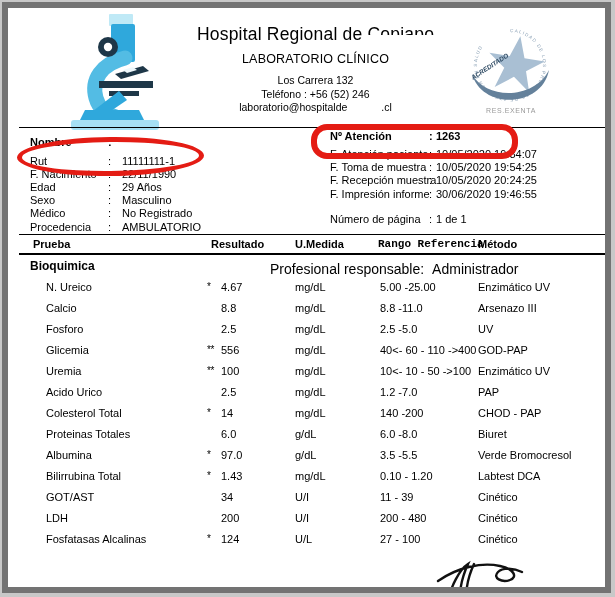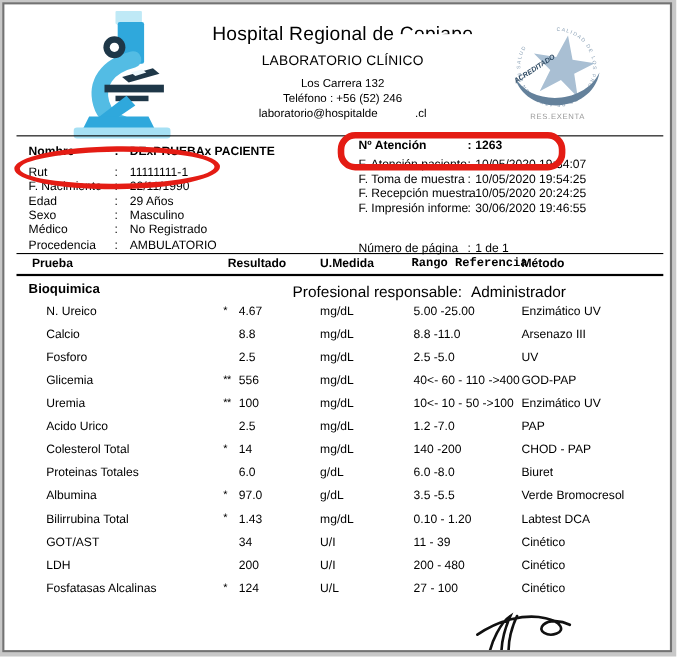--- a/index.html
+++ b/index.html
@@ -1,18 +1,18 @@
 <!DOCTYPE html>
 <html><head>
 <meta charset="utf-8">
 <style>
   html,body{margin:0;padding:0;background:#fff;}
   *{box-sizing:border-box;}
   .frame{position:relative;width:615px;height:597px;background:#c8c8c8;font-family:"Liberation Sans","DejaVu Sans",sans-serif;color:#000;}
-  .page{position:absolute;left:2px;top:2px;width:609px;height:591px;background:#fff;border:2px solid #737373;overflow:hidden;}
+  .page{position:absolute;left:2px;top:2px;width:609px;height:591px;background:#fff;border:6px solid #737373;overflow:hidden;}
 
   
   .logo{position:absolute;left:54px;top:6px;}
   .title-wrap{position:absolute;left:140px;top:16px;width:335px;text-align:center;}
   .hospital-title{font-size:17.5px;letter-spacing:0.2px;white-space:nowrap;}
   .redact-b{position:relative;display:inline-block;}
   .redact-b::after{content:"";position:absolute;left:-1px;right:-4px;top:52%;bottom:-5px;background:#fff;}
   .dept-title{font-size:12.5px;font-weight:normal;margin-top:7px;letter-spacing:0.2px;}
   .contact{margin-top:8px;font-size:10.5px;line-height:13.5px;}
   .email-gap{display:inline-block;width:34px;}
@@ -31,21 +31,21 @@
   .i-label{width:78px;flex:none;}
   .i-colon{width:10px;flex:none;}
   .i-value{flex:none;margin-left:4px;}
   .patient-list{position:absolute;left:22px;top:128px;}
   .patient-list .info-row:first-child{margin-bottom:5.5px;}
   .attention-list{position:absolute;left:322px;top:122px;}
   .attention-list .i-label,.page-row .i-label{width:99px;}
   .attention-list .i-colon,.page-row .i-colon{width:7px;}
   .attention-list .i-value,.page-row .i-value{margin-left:0;}
   .attention-list .info-row:first-child{height:14px;margin-bottom:4px;}
-  .page-row{position:absolute;left:322px;top:205px;margin-top:11px;}
+  .page-row{position:absolute;left:322px;top:205px;}
 
   
   .annot{position:absolute;border-style:solid;border-color:#e41c14;background:transparent;}
   .annot-rut{left:9px;top:129px;width:187px;height:39px;border-width:5px;border-radius:50%;transform:rotate(-0.6deg);}
   .annot-atencion{left:303px;top:116px;width:207px;height:35px;border-width:6px;border-radius:16px;}
 
   
   .t-head{position:absolute;left:22px;top:230px;display:flex;font-size:11px;font-weight:bold;line-height:13px;white-space:nowrap;justify-content:center;}
   .h-test{width:181px;padding-left:3px;}
   .h-res{width:84px;}
@@ -111,21 +111,20 @@
       </svg>
     </div>
     <div class="seal-caption">RES.EXENTA</div>
 
     <div class="hline line-header"></div>
 
     <div class="patient-list">
   <div class="info-row bold">
     <span class="i-label">Nombre</span>
     <span class="i-colon">:</span>
-    <span class="i-value">DExPRUEBAx PACIENTE</span>
   </div>
 
   <div class="info-row">
     <span class="i-label">Rut</span>
     <span class="i-colon">:</span>
     <span class="i-value">11111111-1</span>
   </div>
 
   <div class="info-row">
     <span class="i-label">F. Nacimiento</span>

